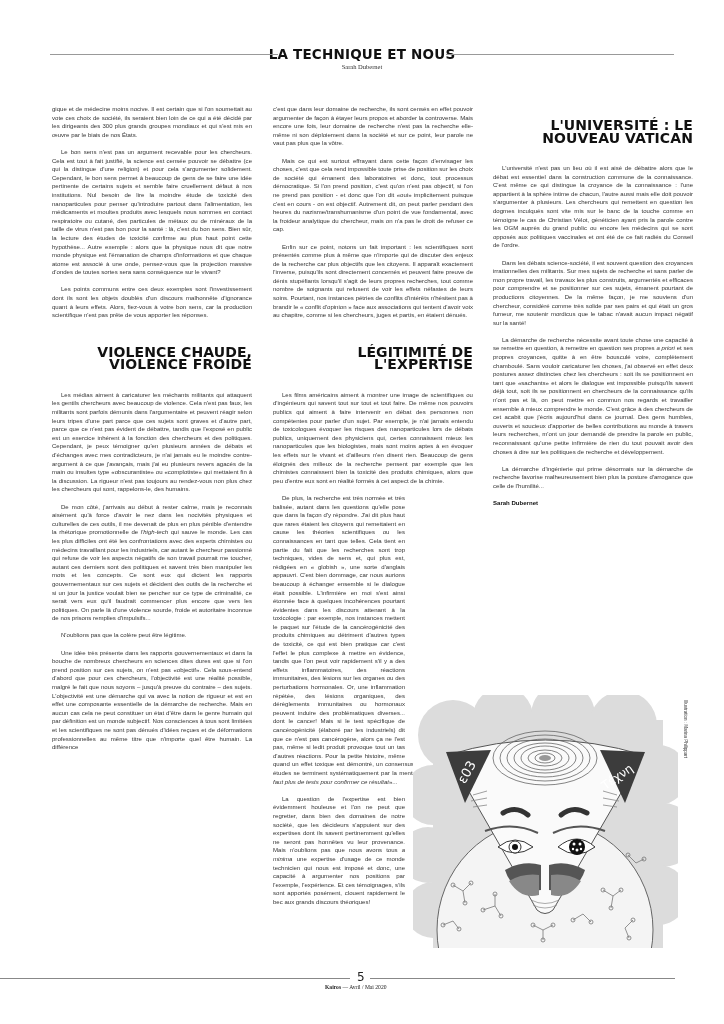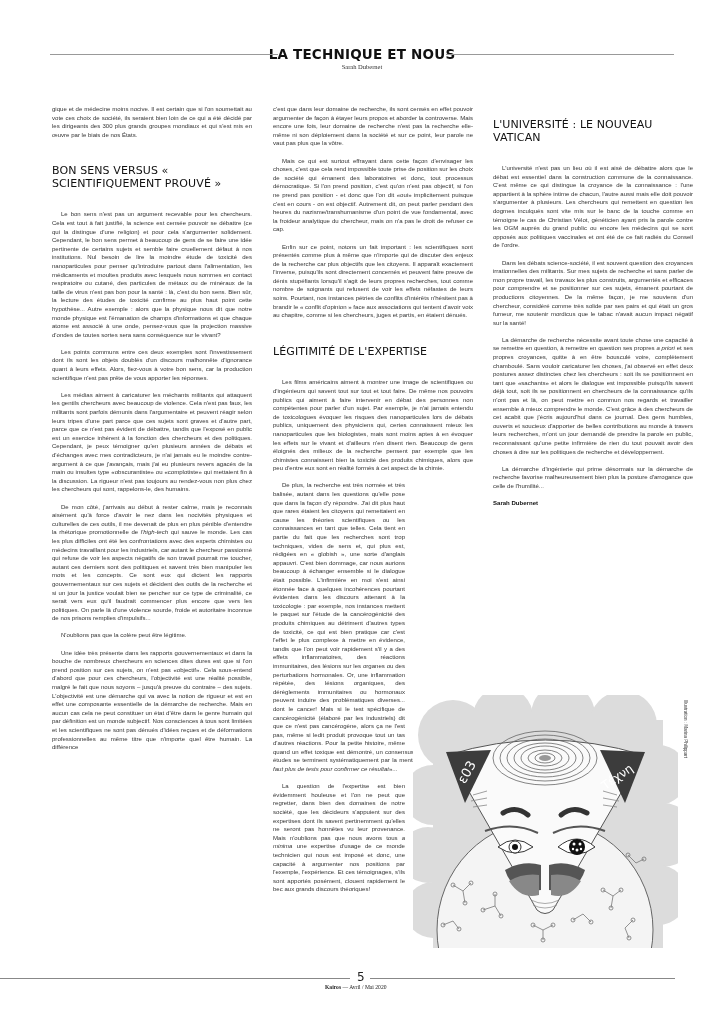--- a/index.html
+++ b/index.html
@@ -9,21 +9,21 @@
   .header .rule.l{left:50px;width:228px;}
   .header .rule.r{left:446px;width:228px;}
   .header h1{margin:0;font-size:13.5px;font-weight:bold;letter-spacing:.2px;color:#111;font-family:"DejaVu Sans","Liberation Sans",sans-serif;}
   .header .author{font-family:"Liberation Serif",serif;font-size:6.5px;margin-top:1px;color:#333;}
   .col{position:absolute;top:105px;font-size:6.05px;line-height:8.6px;text-align:justify;color:#333;}
   .col p{margin:0 0 8.6px 0;text-indent:9px;}
   .col p.noind{text-indent:0;}
   #c1{left:52px;width:200px;}
   #c2{left:273px;width:200px;}
   #c3{left:493px;width:200px;}
-  h2{font-family:"DejaVu Sans","Liberation Sans",sans-serif;font-size:11px;line-height:12.5px;font-weight:normal;text-align:left;margin:26px 0 20px 0;color:#111;letter-spacing:.1px;}
+  h2{font-family:"DejaVu Sans","Liberation Sans",sans-serif;font-size:14px;line-height:12.5px;font-weight:bold;text-align:right;margin:26px 0 20px 0;color:#111;letter-spacing:.1px;}
   em{font-style:italic;}
   .sig{font-weight:bold;color:#111;text-indent:0 !important;}
   .illus{position:absolute;left:413px;top:695px;width:265px;height:253px;background:#fff;overflow:hidden;}
   .credit{position:absolute;left:680px;top:700px;width:12px;height:90px;}
   .credit span{position:absolute;left:0;top:0;transform:rotate(90deg);transform-origin:0 0;white-space:nowrap;font-size:4.5px;color:#444;margin-left:8px;}
   .footer{position:absolute;top:973px;left:0;width:724px;}
   .footer .rule{position:absolute;top:5px;height:1px;background:#888;}
   .footer .pg{position:absolute;left:357px;top:-3px;font-size:12px;color:#222;font-family:"DejaVu Sans","Liberation Sans",sans-serif;}
   .footer .pub{position:absolute;left:325px;top:11px;font-size:5.6px;font-family:"Liberation Serif",serif;color:#222;}
   .footer .pub b{font-weight:bold;}
@@ -33,23 +33,23 @@
 
 <div class="header">
   <div class="rule l"></div>
   <div class="rule r"></div>
   <h1>LA TECHNIQUE ET NOUS</h1>
   <div class="author">Sarah Dubernet</div>
 </div>
 
 <div class="col" id="c1">
   <p class="noind">gique et de médecine moins nocive. Il est certain que si l'on soumettait au vote ces choix de société, ils seraient bien loin de ce qui a été décidé par les dirigeants des 300 plus grands groupes mondiaux et qui s'est mis en œuvre par le biais de nos États.</p>
-  <h2>BON SENS VERSUS « SCIENTIFIQUEMENT PROUVÉ »</h2>
   <p>Le bon sens n'est pas un argument recevable pour les chercheurs. Cela est tout à fait justifié, la science est censée pouvoir se débattre (ce qui la distingue d'une religion) et pour cela s'argumenter solidement. Cependant, le bon sens permet à beaucoup de gens de se faire une idée pertinente de certains sujets et semble faire cruellement défaut à nos institutions. Nul besoin de lire la moindre étude de toxicité des nanoparticules pour penser qu'introduire partout dans l'alimentation, les médicaments et moultes produits avec lesquels nous sommes en contact respiratoire ou cutané, des particules de métaux ou de minéraux de la taille de virus n'est pas bon pour la santé : là, c'est du bon sens. Bien sûr, la lecture des études de toxicité confirme au plus haut point cette hypothèse... Autre exemple : alors que la physique nous dit que notre monde physique est l'émanation de champs d'informations et que chaque atome est associé à une onde, pensez-vous que la projection massive d'ondes de toutes sortes sera sans conséquence sur le vivant?</p>
   <p>Les points communs entre ces deux exemples sont l'investissement dont ils sont les objets doublés d'un discours malhonnête d'ignorance quant à leurs effets. Alors, fiez-vous à votre bon sens, car la production scientifique n'est pas prête de vous apporter les réponses.</p>
+  <h2>VIOLENCE CHAUDE, VIOLENCE FROIDE</h2>
   <p>Les médias aiment à caricaturer les méchants militants qui attaquent les gentils chercheurs avec beaucoup de violence. Cela n'est pas faux, les militants sont parfois démunis dans l'argumentaire et peuvent réagir selon leurs tripes d'une part parce que ces sujets sont graves et d'autre part, parce que ce n'est pas évident de débattre, tandis que l'exposé en public est un exercice inhérent à la fonction des chercheurs et des politiques. Cependant, je peux témoigner qu'en plusieurs années de débats et d'échanges avec mes contradicteurs, je n'ai jamais eu le moindre contre-argument à ce que j'avançais, mais j'ai eu plusieurs revers agacés de la main ou insultes type «obscurantiste» ou «complotiste» qui mettaient fin à la discussion. La rigueur n'est pas toujours au rendez-vous non plus chez les chercheurs qui sont, rappelons-le, des humains.</p>
   <p><span>De mon côté, j'arrivais au début à rester calme, mais je reconnais aisément qu'à force d'avoir le nez dans les nocivités physiques et culturelles de ces outils, il me devenait de plus en plus pénible d'entendre la rhétorique promotionnelle de </span><em>l'high-tech</em><span> qui sauve le monde. Les cas les plus difficiles ont été les confrontations avec des experts chimistes ou médecins travaillant pour les industriels, car autant le chercheur passionné qui refuse de voir les aspects négatifs de son travail pourrait me toucher, autant ces derniers sont des politiques et savent très bien manipuler les mots et les concepts. Ce sont eux qui dictent les rapports gouvernementaux sur ces sujets et décident des outils de la recherche et si un jour la justice voulait bien se pencher sur ce type de criminalité, ce serait vers eux qu'il faudrait commencer plus encore que vers les politiques. On parle là d'une violence sourde, froide et autoritaire inconnue de nos prisons remplies d'impulsifs...</span></p>
   <p>N'oublions pas que la colère peut être légitime.</p>
   <p>Une idée très présente dans les rapports gouvernementaux et dans la bouche de nombreux chercheurs en sciences dites dures est que si l'on prend position sur ces sujets, on n'est pas «objectif». Cela sous-entend d'abord que pour ces chercheurs, l'objectivité est une réalité possible, malgré le fait que nous soyons – jusqu'à preuve du contraire – des sujets. L'objectivité est une démarche qui va avec la notion de rigueur et est en effet une composante essentielle de la démarche de recherche. Mais en aucun cas cela ne peut constituer un état d'être dans le genre humain qui par définition est un monde subjectif. Nos consciences à tous sont limitées et les scientifiques ne sont pas dénués d'idées reçues et de déformations professionnelles au même titre que n'importe quel être humain. La différence</p>
 </div>
 
 <div class="col" id="c2">
   <p class="noind">c'est que dans leur domaine de recherche, ils sont censés en effet pouvoir argumenter de façon à étayer leurs propos et aborder la controverse. Mais encore une fois, leur domaine de recherche n'est pas la recherche elle-même ni son déploiement dans la société et sur ce point, leur parole ne vaut pas plus que la vôtre.</p>
   <p>Mais ce qui est surtout effrayant dans cette façon d'envisager les choses, c'est que cela rend impossible toute prise de position sur les choix de société qui émanent des laboratoires et donc, tout processus démocratique. Si l'on prend position, c'est qu'on n'est pas objectif, si l'on ne prend pas position - et donc que l'on dit «oui» implicitement puisque c'est en cours - on est objectif.  Autrement dit, on peut parler pendant des heures du nazisme/transhumanisme d'un point de vue fondamental, avec la froideur analytique du chercheur, mais on n'a pas le droit de refuser ce cap.</p>
   <p>Enfin sur ce point, notons un fait important : les scientifiques sont présentés comme plus à même que n'importe qui de discuter des enjeux de la recherche car plus objectifs que les citoyens. Il apparaît exactement l'inverse, puisqu'ils sont directement concernés et peuvent faire preuve de dénis stupéfiants lorsqu'il s'agit de leurs propres recherches, tout comme nombre de soignants qui refusent de voir les effets néfastes de leurs soins. Pourtant, nos instances pétries de conflits d'intérêts n'hésitent pas à brandir le « conflit d'opinion » face aux associations qui tentent d'avoir voix au chapitre, comme si les chercheurs, juges et partis, en étaient dénués.</p>

